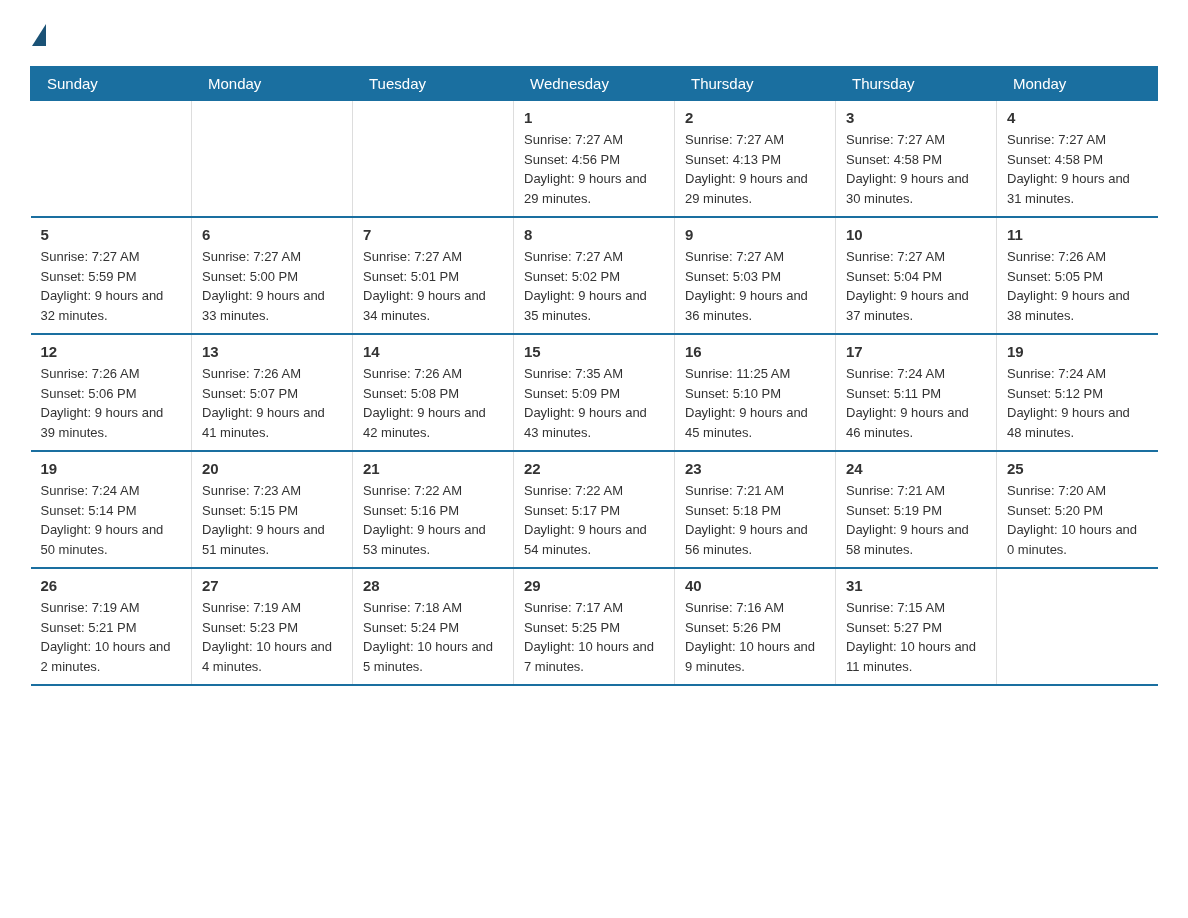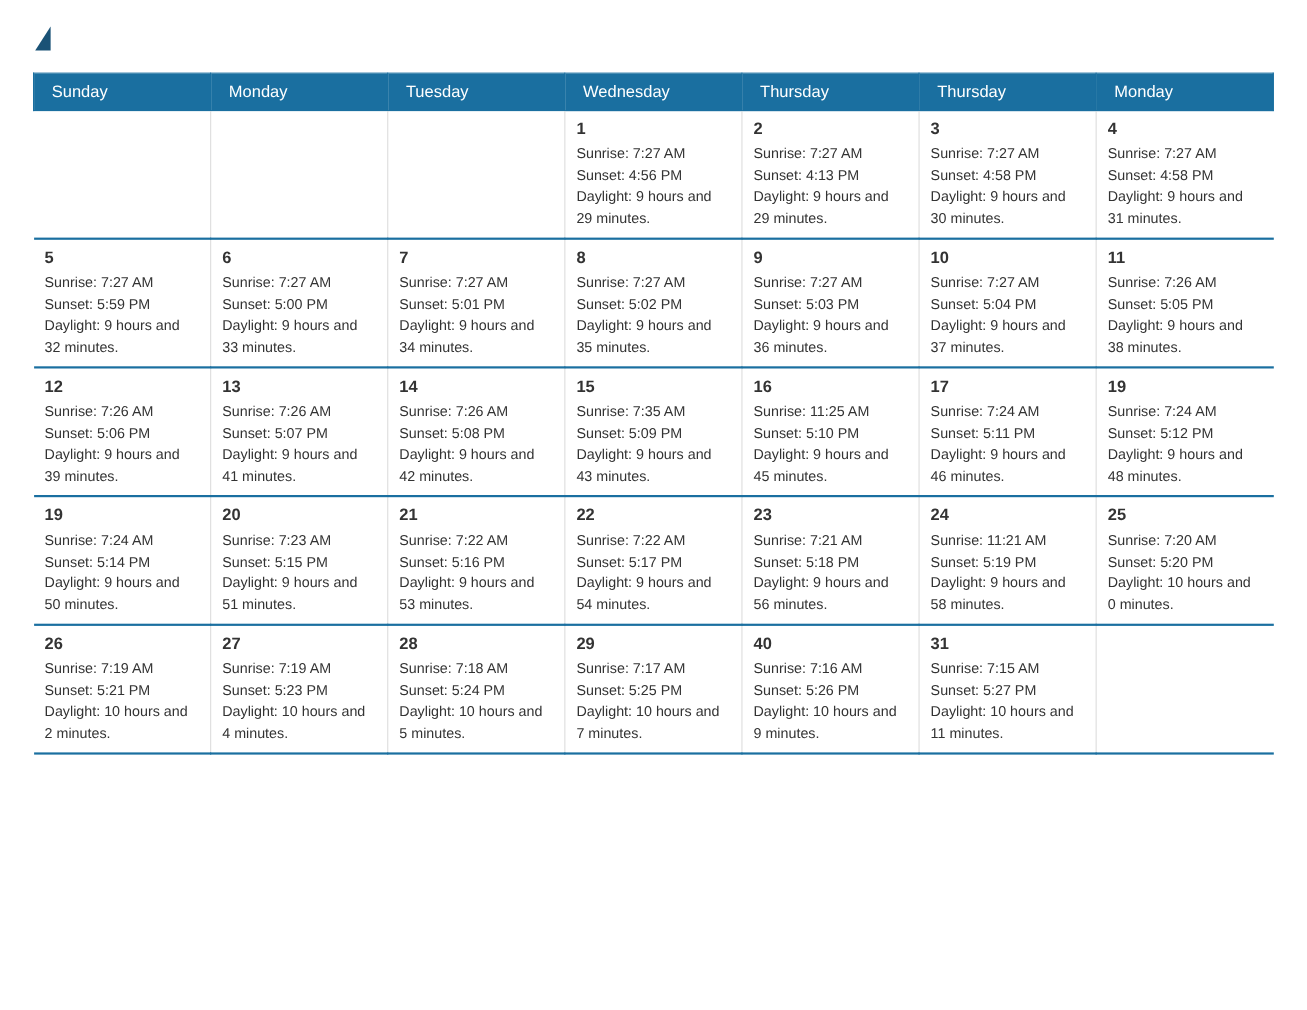--- a/index.html
+++ b/index.html
@@ -300,21 +300,21 @@
         </td>
         <td>
           <span class="day-number">23</span>
           <div class="day-info">Sunrise: 7:21 AM
 Sunset: 5:18 PM
 Daylight: 9 hours
 and 56 minutes.</div>
         </td>
         <td>
           <span class="day-number">24</span>
-          <div class="day-info">Sunrise: 11:21 AM
+          <div class="day-info">Sunrise: 7:21 AM
 Sunset: 5:19 PM
 Daylight: 9 hours
 and 58 minutes.</div>
         </td>
         <td>
           <span class="day-number">25</span>
           <div class="day-info">Sunrise: 7:20 AM
 Sunset: 5:20 PM
 Daylight: 10 hours
 and 0 minutes.</div>

